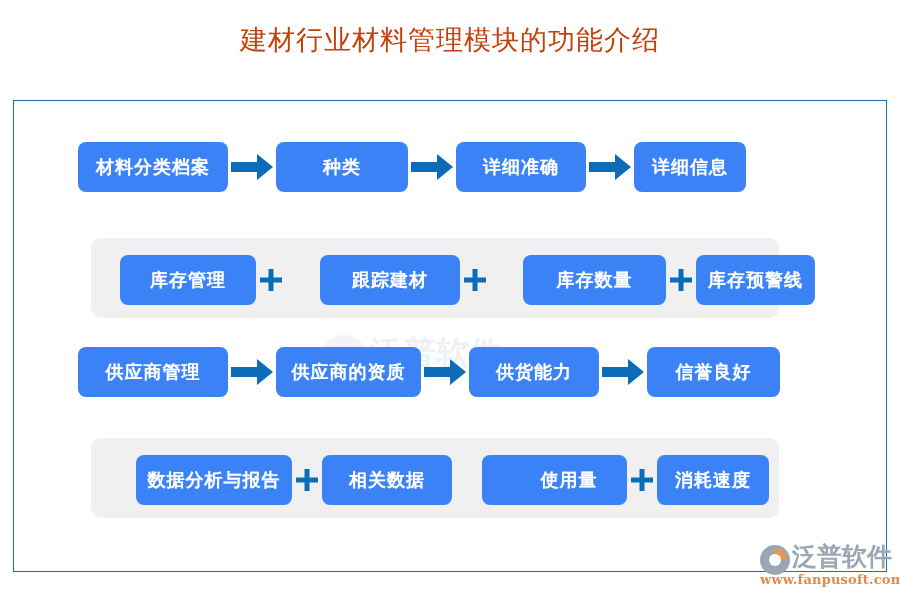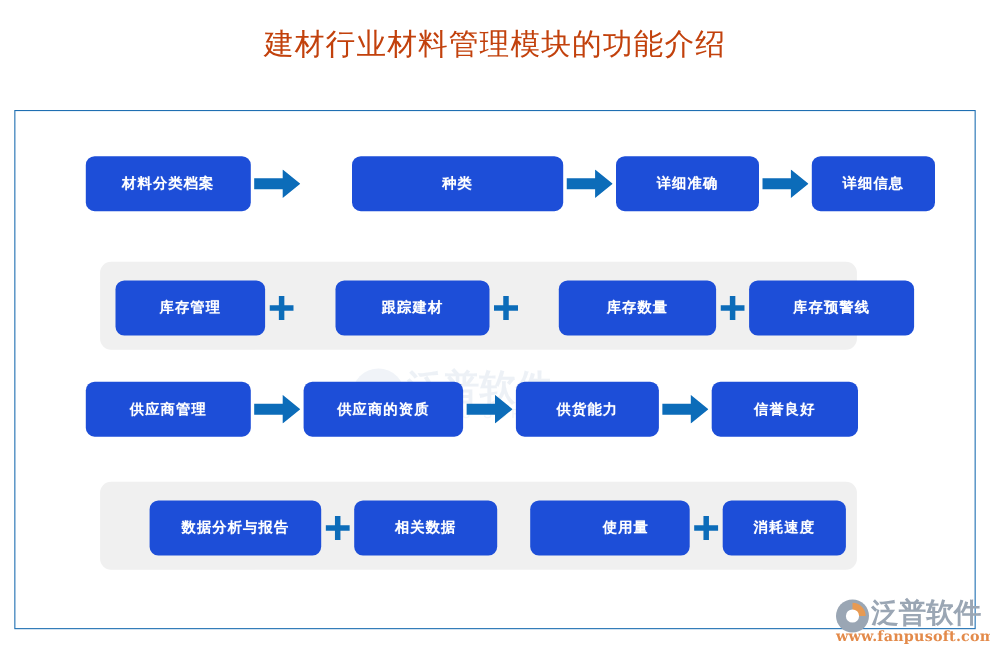--- a/index.html
+++ b/index.html
@@ -101,28 +101,28 @@
   }
 
   .band {
     position: absolute;
     background: #f0f0f0;
     border-radius: 10px;
   }
 
   
   .node {
-    background: #1d4ed8;
+    background: #3b82f6;
     border-radius: 8px;
     height: 50px;
     display: flex;
     align-items: center;
     justify-content: center;
     color: #ffffff;
-    font-size: 13px;
+    font-size: 18px;
     font-weight: 700;
     letter-spacing: 1px;
     white-space: nowrap;
     font-family: "DejaVu Serif", "Liberation Serif", serif;
     text-shadow: 0 0 1px rgba(255,255,255,0.4);
   }
 
   
   .conn {
     display: flex;
@@ -199,55 +199,55 @@
       <div class="wm-sub">FANPU SOFTWARE</div>
     </div>
 
     <div class="flow-row" style="left:64px; top:38px;">
       <div class="node" style="width:150px;">材料分类档案</div>
       <div class="conn arrow">
         <svg class="arrow-glyph" width="42" height="26" viewBox="0 0 42 26">
           <path d="M0 8 H26 V0 L42 13 L26 26 V18 H0 Z" fill="#0c6cb9"></path>
         </svg>
       </div>
-      <div class="node" style="width:192px;margin-left:44px;">种类</div>
+      <div class="node" style="width:132px;">种类</div>
       <div class="conn arrow">
         <svg class="arrow-glyph" width="42" height="26" viewBox="0 0 42 26">
           <path d="M0 8 H26 V0 L42 13 L26 26 V18 H0 Z" fill="#0c6cb9"></path>
         </svg>
       </div>
       <div class="node" style="width:130px;">详细准确</div>
       <div class="conn arrow">
         <svg class="arrow-glyph" width="42" height="26" viewBox="0 0 42 26">
           <path d="M0 8 H26 V0 L42 13 L26 26 V18 H0 Z" fill="#0c6cb9"></path>
         </svg>
       </div>
       <div class="node" style="width:112px;">详细信息</div>
     </div>
 
-    <div class="flow-row" style="left:91px; top:151px;">
+    <div class="flow-row" style="left:106px; top:151px;">
       <div class="node" style="width:136px;">库存管理</div>
       <div class="conn plus">
         <svg class="plus-glyph" width="22" height="22" viewBox="0 0 22 22">
           <path d="M8.5 0 H13.5 V8.5 H22 V13.5 H13.5 V22 H8.5 V13.5 H0 V8.5 H8.5 Z" fill="#0c6cb9"></path>
         </svg>
       </div>
       <div class="node" style="width:140px;margin-left:34px;">跟踪建材</div>
       <div class="conn plus">
         <svg class="plus-glyph" width="22" height="22" viewBox="0 0 22 22">
           <path d="M8.5 0 H13.5 V8.5 H22 V13.5 H13.5 V22 H8.5 V13.5 H0 V8.5 H8.5 Z" fill="#0c6cb9"></path>
         </svg>
       </div>
       <div class="node" style="width:143px;margin-left:33px;">库存数量</div>
       <div class="conn plus">
         <svg class="plus-glyph" width="22" height="22" viewBox="0 0 22 22">
           <path d="M8.5 0 H13.5 V8.5 H22 V13.5 H13.5 V22 H8.5 V13.5 H0 V8.5 H8.5 Z" fill="#0c6cb9"></path>
         </svg>
       </div>
-      <div class="node" style="width:150px;">库存预警线</div>
+      <div class="node" style="width:119px;">库存预警线</div>
     </div>
 
     <div class="flow-row" style="left:64px; top:243px;">
       <div class="node" style="width:150px;">供应商管理</div>
       <div class="conn arrow">
         <svg class="arrow-glyph" width="42" height="26" viewBox="0 0 42 26">
           <path d="M0 8 H26 V0 L42 13 L26 26 V18 H0 Z" fill="#0c6cb9"></path>
         </svg>
       </div>
       <div class="node" style="width:145px;">供应商的资质</div>

